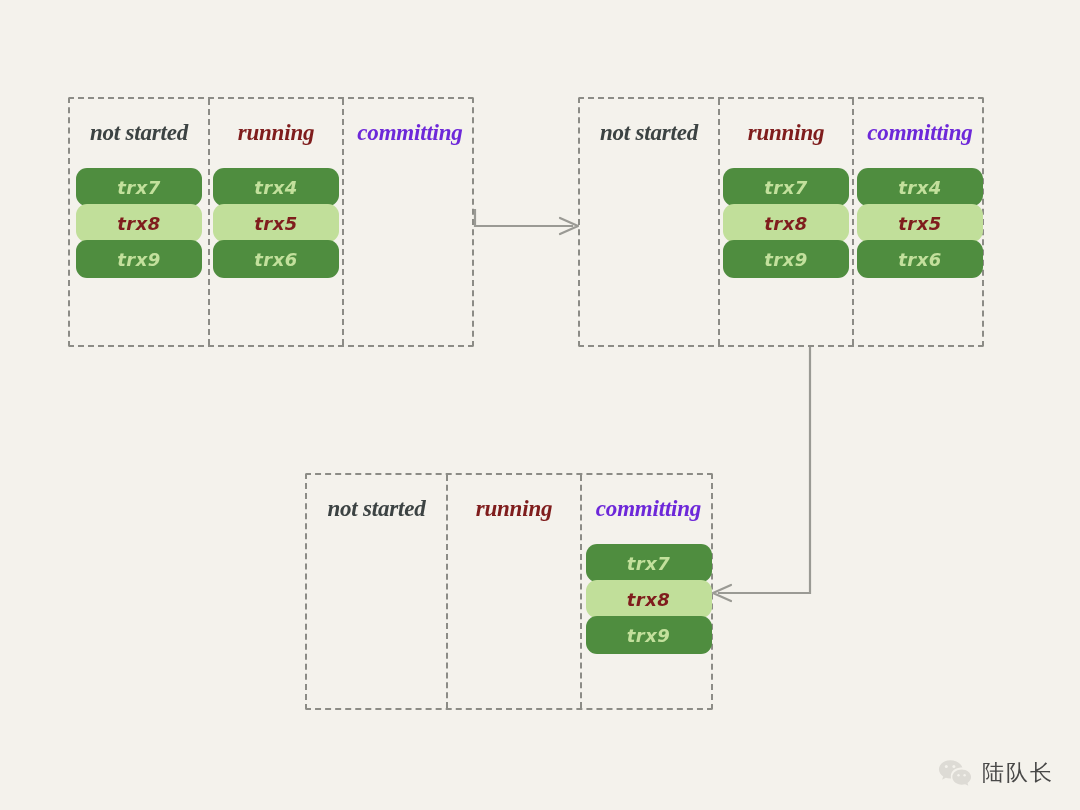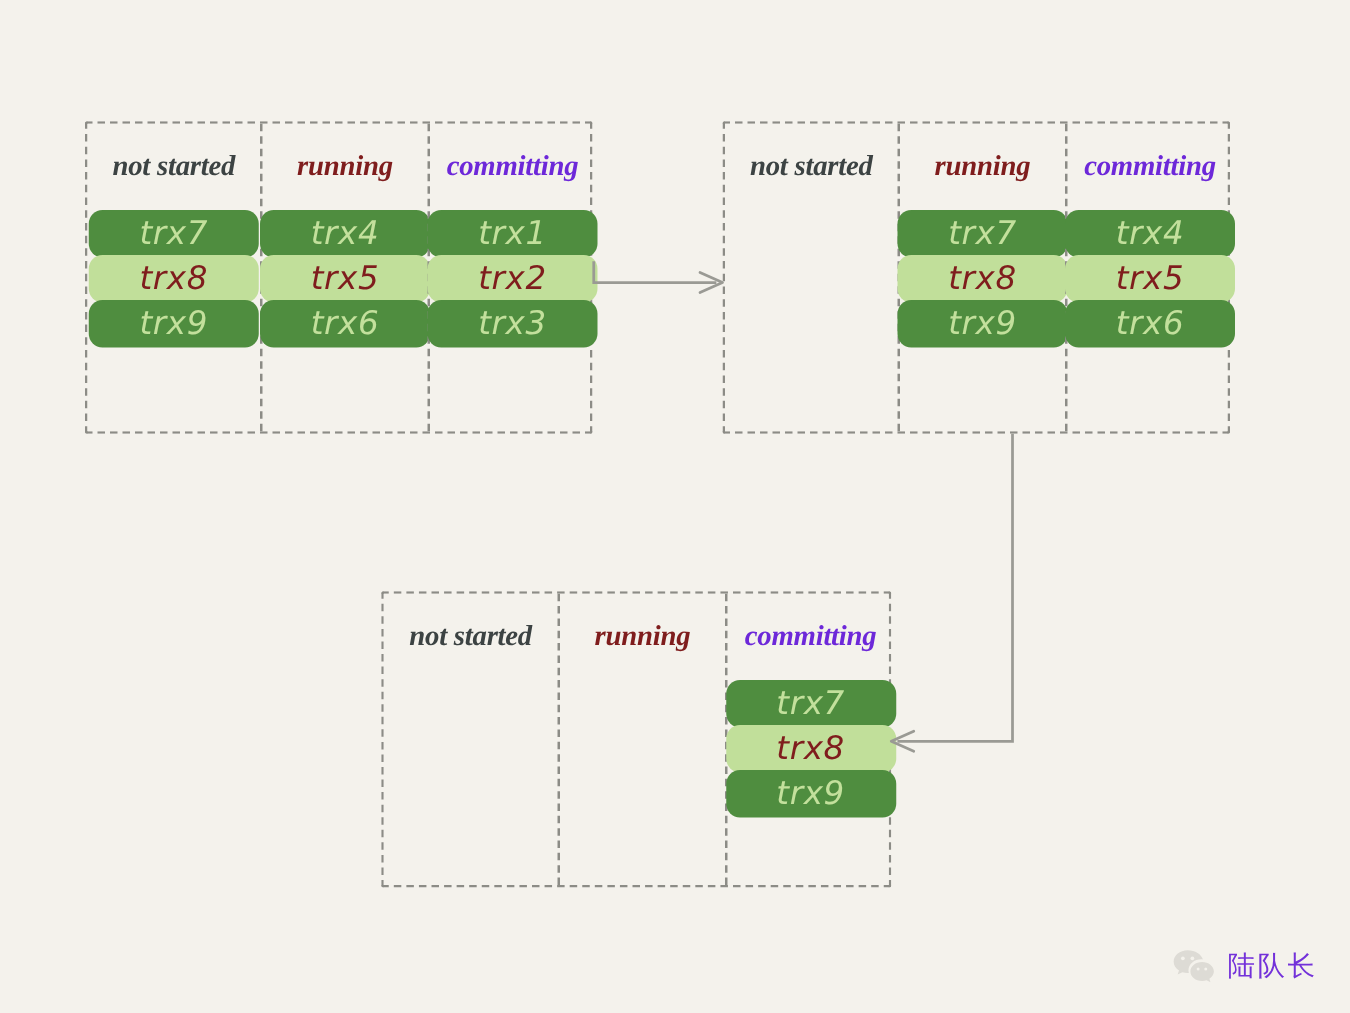--- a/index.html
+++ b/index.html
@@ -64,30 +64,30 @@
 
   .pill-stack {
     margin-top: 24px;
     display: flex;
     flex-direction: column;
     align-items: center;
   }
 
   .pill {
     box-sizing: border-box;
-    width: 136px;
+    width: 126px;
     height: 38px;
     border-radius: 11px;
     display: flex;
     align-items: center;
     justify-content: center;
     font-family: "DejaVu Sans", sans-serif;
-    font-weight: 400;
+    font-weight: 700;
     font-style: italic;
-    font-size: 26px;
+    font-size: 18px;
     letter-spacing: 0.5px;
     margin-bottom: -2px;
     user-select: none;
   }
   .pill.dark {
     background: #4f8d3f;
     color: #c3e09c;
   }
   .pill.light {
     background: #c1df9a;
@@ -112,21 +112,21 @@
     display: flex;
     flex-direction: row;
     align-items: center;
     gap: 10px;
     opacity: 0.95;
     user-select: none;
   }
   #watermark .wm-text {
     font-family: "DejaVu Sans", sans-serif;
     font-size: 22px;
-    color: #6d28d9;
+    color: #404040;
     letter-spacing: 2px;
   }
 </style>
 </head>
 <body>
 
 <div id="stage">
 
   <div class="group" id="group-1" style="left:68px; top:97px; width:406px; height:250px;">
 
@@ -143,25 +143,20 @@
       <div class="col-title t-running">running</div>
       <div class="pill-stack">
         <div class="pill dark">trx4</div>
         <div class="pill light">trx5</div>
         <div class="pill dark">trx6</div>
       </div>
     </div>
 
     <div class="column" style="width:134px;">
       <div class="col-title t-committing">committing</div>
-      <div class="pill-stack">
-        <div class="pill dark">trx1</div>
-        <div class="pill light">trx2</div>
-        <div class="pill dark">trx3</div>
-      </div>
     </div>
   </div>
 
   <div class="group" id="group-2" style="left:578px; top:97px; width:406px; height:250px;">
 
     <div class="column" style="width:138px;">
       <div class="col-title t-notstarted">not started</div>
       <div class="pill-stack"></div>
     </div>
 

